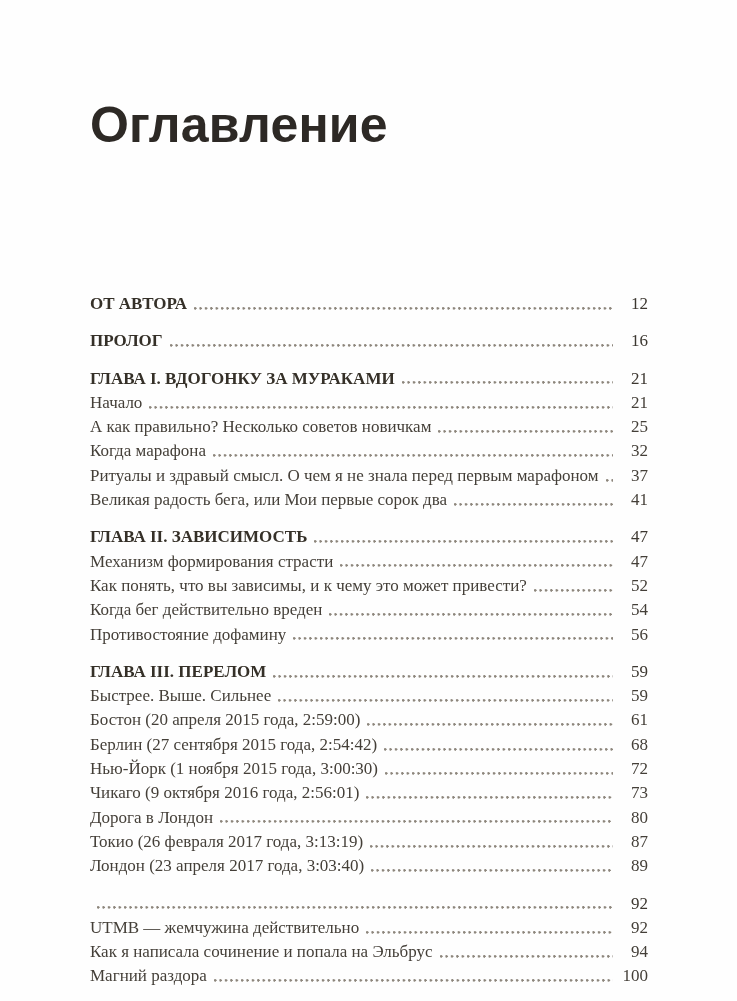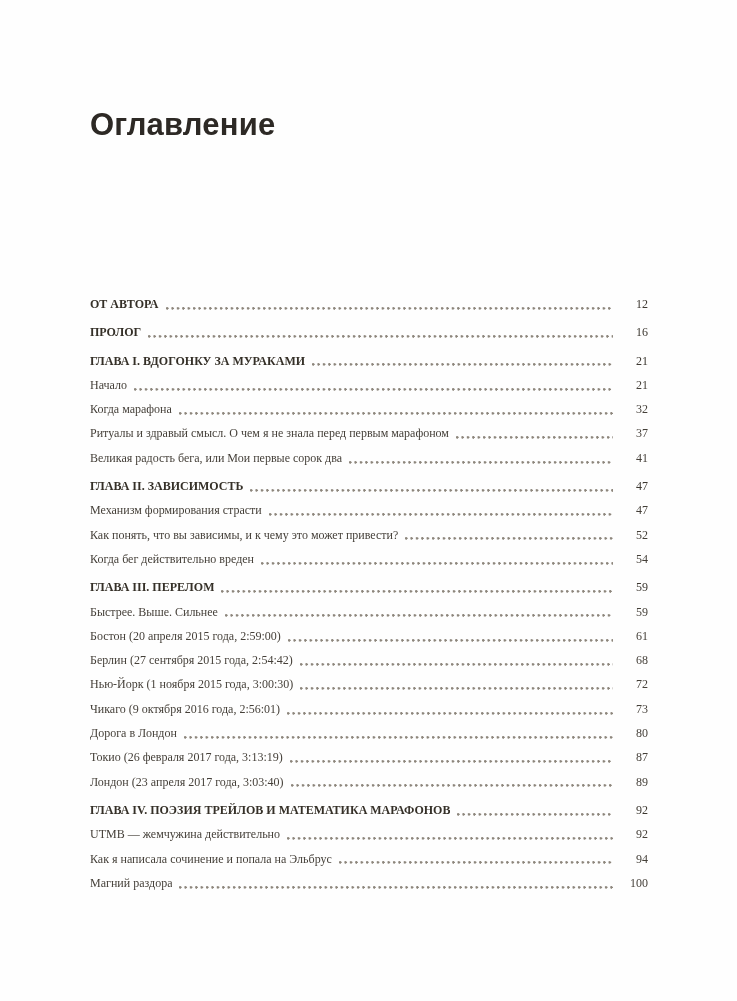--- a/index.html
+++ b/index.html
@@ -15,40 +15,40 @@
     overflow: hidden;
     font-family: "Liberation Serif", "DejaVu Serif", serif;
   }
   .title {
     position: absolute;
     left: 90px;
     top: 102px;
     margin: 0;
     font-family: "Liberation Sans", "DejaVu Sans", sans-serif;
     font-weight: 700;
-    font-size: 31px;
+    font-size: 50px;
     line-height: 46px;
     letter-spacing: 0.2px;
     color: #2d2925;
   }
   .toc {
     position: absolute;
     left: 90px;
     top: 292px;
     width: 558px;
   }
   .row {
     display: flex;
     align-items: flex-start;
     line-height: 24.3px;
-    font-size: 12px;
+    font-size: 17px;
     color: #443f38;
   }
   .row.group-start {
-    margin-top: 4px;
+    margin-top: 13px;
   }
   .row.group-start:first-child {
     margin-top: 0;
   }
   .row.chapter {
     font-weight: 700;
     color: #353028;
   }
   .label {
     white-space: nowrap;
@@ -103,20 +103,25 @@
     <span class="label">ГЛАВА I. ВДОГОНКУ ЗА МУРАКАМИ</span>
     <span class="dots"></span>
     <span class="pagenum">21</span>
   </div>
       <div class="row">
     <span class="label">Начало</span>
     <span class="dots"></span>
     <span class="pagenum">21</span>
   </div>
       <div class="row">
+    <span class="label">А как правильно? Несколько советов новичкам</span>
+    <span class="dots"></span>
+    <span class="pagenum">25</span>
+  </div>
+      <div class="row">
     <span class="label">Когда марафона</span>
     <span class="dots"></span>
     <span class="pagenum">32</span>
   </div>
       <div class="row">
     <span class="label">Ритуалы и здравый смысл. О чем я не знала перед первым марафоном</span>
     <span class="dots"></span>
     <span class="pagenum">37</span>
   </div>
       <div class="row">
@@ -137,20 +142,25 @@
       <div class="row">
     <span class="label">Как понять, что вы зависимы, и к чему это может привести?</span>
     <span class="dots"></span>
     <span class="pagenum">52</span>
   </div>
       <div class="row">
     <span class="label">Когда бег действительно вреден</span>
     <span class="dots"></span>
     <span class="pagenum">54</span>
   </div>
+      <div class="row">
+    <span class="label">Противостояние дофамину</span>
+    <span class="dots"></span>
+    <span class="pagenum">56</span>
+  </div>
       <div class="row chapter group-start">
     <span class="label">ГЛАВА III. ПЕРЕЛОМ</span>
     <span class="dots"></span>
     <span class="pagenum">59</span>
   </div>
       <div class="row">
     <span class="label">Быстрее. Выше. Сильнее</span>
     <span class="dots"></span>
     <span class="pagenum">59</span>
   </div>
@@ -183,21 +193,20 @@
     <span class="label">Токио (26 февраля 2017 года, 3:13:19)</span>
     <span class="dots"></span>
     <span class="pagenum">87</span>
   </div>
       <div class="row">
     <span class="label">Лондон (23 апреля 2017 года, 3:03:40)</span>
     <span class="dots"></span>
     <span class="pagenum">89</span>
   </div>
       <div class="row chapter group-start">
-    <span class="label">ГЛАВА IV. ПОЭЗИЯ ТРЕЙЛОВ И МАТЕМАТИКА МАРАФОНОВ</span>
     <span class="dots"></span>
     <span class="pagenum">92</span>
   </div>
       <div class="row">
     <span class="label">UTMB — жемчужина действительно</span>
     <span class="dots"></span>
     <span class="pagenum">92</span>
   </div>
       <div class="row">
     <span class="label">Как я написала сочинение и попала на Эльбрус</span>

